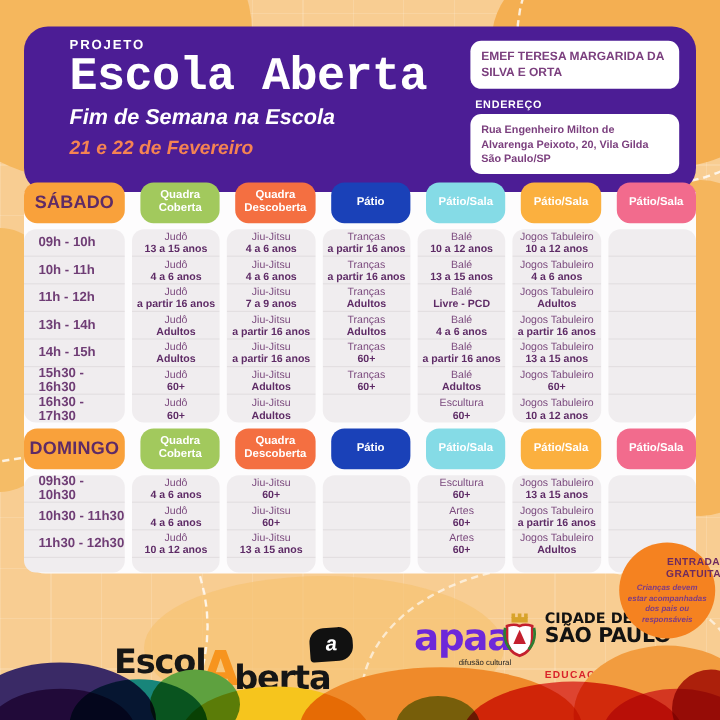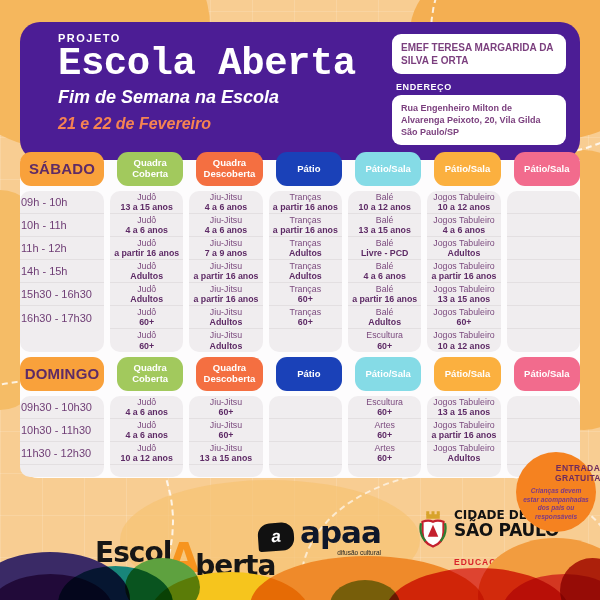--- a/index.html
+++ b/index.html
@@ -40,42 +40,42 @@
   .schedule{position:absolute;left:20px;top:152px;width:560px;z-index:3;}
   .chips{display:grid;grid-template-columns:84px repeat(6,1fr);gap:13px;height:34px;margin-bottom:5px;}
   .chip{border-radius:11px;display:flex;align-items:center;justify-content:center;text-align:center;
         color:#fff;font-weight:bold;font-size:9.5px;line-height:1.15;padding:2px 5px;box-sizing:border-box;}
   .day-chip{background:#F9A13B;color:#5E2B66;font-size:15px;letter-spacing:.2px;}
   .body{display:grid;grid-template-columns:84px repeat(6,1fr);gap:6px;margin-bottom:5px;}
   .col{background:#F0EDEF;border-radius:10px;overflow:hidden;}
   .cell,.trow{height:23px;display:flex;flex-direction:column;align-items:center;justify-content:center;
         border-bottom:1px solid #E3DFE1;box-sizing:border-box;}
   .col>div:last-child{border-bottom:none;}
-  .trow{align-items:flex-start;padding-left:1px;color:#6F3D75;font-weight:normal;font-size:11px;}
+  .trow{align-items:flex-start;padding-left:12px;color:#6F3D75;font-weight:bold;font-size:11px;}
   .act{font-size:8.8px;color:#7B4A7E;line-height:1.15;}
   .age{font-size:8.8px;font-weight:bold;color:#5E2B66;line-height:1.15;}
   .pad{height:12px;}
 
   
   .badge{position:absolute;left:516px;top:452px;width:80px;height:80px;border-radius:50%;background:#F58220;
          z-index:5;display:flex;flex-direction:column;align-items:center;justify-content:center;text-align:center;padding:4px;box-sizing:border-box;}
   .badge-title{font-size:8.5px;font-weight:bold;color:#6E2A5E;letter-spacing:.4px;line-height:1.25;width:52px;margin-left:44px;}
   .badge-note{font-size:6.6px;font-style:italic;font-weight:bold;color:#7D3A86;line-height:1.3;margin-top:3px;width:66px;}
 
   
   .footer{position:absolute;left:0;top:505px;width:600px;height:80px;z-index:3;}
   .logo-escola{position:absolute;left:95px;top:20px;color:#161616;white-space:nowrap;}
   .esc1{font-size:28px;font-weight:800;letter-spacing:-1px;font-family:"DejaVu Sans",sans-serif;}
   .escA{font-size:40px;font-weight:800;color:#F7941E;position:relative;top:10px;margin-left:-3px;font-family:"DejaVu Sans",sans-serif;}
   .esc2{font-size:28px;font-weight:800;letter-spacing:-1px;position:relative;top:13px;margin-left:-4px;font-family:"DejaVu Sans",sans-serif;}
   .logo-apaa{position:absolute;left:258px;top:12px;display:flex;align-items:flex-start;}
   .apaa-icon{width:36px;height:28px;background:#111;border-radius:12px 12px 12px 3px;transform:rotate(-4deg);
              display:flex;align-items:center;justify-content:center;color:#fff;font-weight:800;font-style:italic;font-size:17px;margin-top:6px;}
   .apaa-text{margin-left:6px;}
-  .apaa-name{font-size:31px;font-weight:800;color:#0f172a;letter-spacing:-1px;line-height:1;font-family:"DejaVu Sans",sans-serif;}
+  .apaa-name{font-size:31px;font-weight:800;color:#6d28d9;letter-spacing:-1px;line-height:1;font-family:"DejaVu Sans",sans-serif;margin-left:45px;}
   .apaa-tag{font-size:6.5px;color:#222;text-align:right;margin-top:1px;}
   .logo-sp{position:absolute;left:418px;top:4px;display:flex;align-items:flex-start;}
   .sp-text{margin-left:6px;}
   .sp1{font-size:12px;font-weight:800;color:#121212;line-height:1.05;font-family:"DejaVu Sans",sans-serif;}
   .sp2{font-size:17px;font-weight:800;color:#121212;line-height:1.05;font-family:"DejaVu Sans",sans-serif;letter-spacing:-.3px;}
   .sp3{font-size:8.5px;font-weight:bold;color:#D9232A;letter-spacing:1px;margin-top:18px;}
 
   
   .band{position:absolute;left:0;bottom:0;width:600px;height:120px;overflow:hidden;z-index:4;pointer-events:none;}
   .band .b{position:absolute;border-radius:50%;mix-blend-mode:multiply;}
@@ -120,20 +120,21 @@
       <div class="chip col-chip" style="background: rgb(26, 65, 184);">Pátio</div>
       <div class="chip col-chip" style="background: rgb(133, 219, 230);">Pátio/Sala</div>
       <div class="chip col-chip" style="background: rgb(251, 176, 63);">Pátio/Sala</div>
       <div class="chip col-chip" style="background: rgb(242, 107, 141);">Pátio/Sala</div>
     </div>
   <div class="body" id="sat-body">
       <div class="col time-col">
         <div class="trow">09h - 10h</div>
         <div class="trow">10h - 11h</div>
         <div class="trow">11h - 12h</div>
+        <div class="trow">13h - 14h</div>
         <div class="trow">14h - 15h</div>
         <div class="trow">15h30 - 16h30</div>
         <div class="trow">16h30 - 17h30</div>
       </div>
       <div class="col">
         <div class="cell">
           <div class="act">Judô</div>
           <div class="age">13 a 15 anos</div>
         </div>
         <div class="cell">

